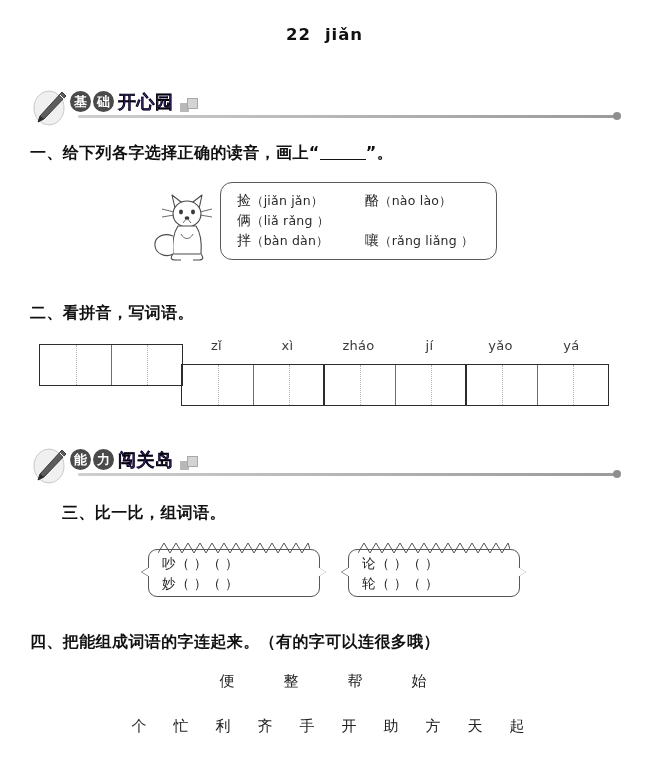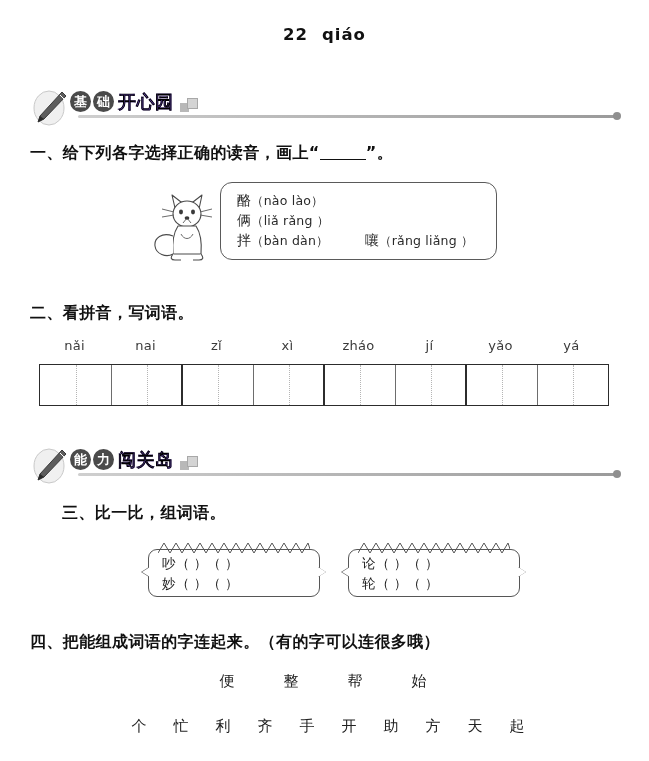--- a/index.html
+++ b/index.html
@@ -253,21 +253,21 @@
   .char-row span { text-align: center; }
   #row-top { left: 195px; top: 672px; }
   #row-top span { width: 64px; }
   #row-bottom { left: 118px; top: 717px; }
   #row-bottom span { width: 42px; }
 </style>
 </head>
 <body>
 
 <div class="page-title">
-  <span class="num">22</span><span>qiáo</span>
+  <span class="num">22</span><span>jiǎn</span>
 </div>
 
 <div class="banner" style="top:92px;">
   <svg class="banner-brush" viewBox="0 0 42 36">
     <ellipse cx="19" cy="18" rx="15" ry="17" fill="#f0f0f0" stroke="#c9c9c9" stroke-width="1"></ellipse>
     <path d="M32 2 L36 6 L14 29 L8 32 L10 26 Z" fill="#5d5d5d" stroke="#3a3a3a" stroke-width="1"></path>
     <path d="M10 26 L14 29 L8 32 Z" fill="#2a2a2a"></path>
     <line x1="30" y1="5" x2="34" y2="9" stroke="#ffffff" stroke-width="1"></line>
   </svg>
   <div class="banner-circles">
@@ -301,38 +301,35 @@
   </g>
   <g fill="#3a3a3a">
     <ellipse cx="33" cy="24" rx="2" ry="2.4"></ellipse>
     <ellipse cx="45" cy="24" rx="2" ry="2.4"></ellipse>
     <ellipse cx="39" cy="30" rx="2.4" ry="1.8"></ellipse>
   </g>
 </svg>
 
 <div class="pinyin-box">
   <div class="pinyin-row">
+    <div class="pinyin-cell"><span class="han">捡</span><span class="py">（jiǎn  jǎn）</span></div>
     <div class="pinyin-cell"><span class="han">酪</span><span class="py">（nào  lào）</span></div>
   </div>
   <div class="pinyin-row">
     <div class="pinyin-cell"><span class="han">俩</span><span class="py">（liǎ   rǎng ）</span></div>
   </div>
   <div class="pinyin-row">
     <div class="pinyin-cell"><span class="han">拌</span><span class="py">（bàn  dàn）</span></div>
     <div class="pinyin-cell"><span class="han">嚷</span><span class="py">（rǎng  liǎng ）</span></div>
   </div>
 </div>
 
 <div class="q-title" style="top:303px;">二、看拼音，写词语。</div>
 
 <div class="write-group" style="left:39px;">
-  <div class="py-labels">
-    <span>nǎi</span>
-    <span>nai</span>
-  </div>
   <div class="grid-box">
     <div class="grid-cell"></div>
     <div class="grid-cell"></div>
   </div>
 </div>
 
 <div class="write-group" style="left:181px;">
   <div class="py-labels">
     <span>zǐ</span>
     <span>xì</span>

